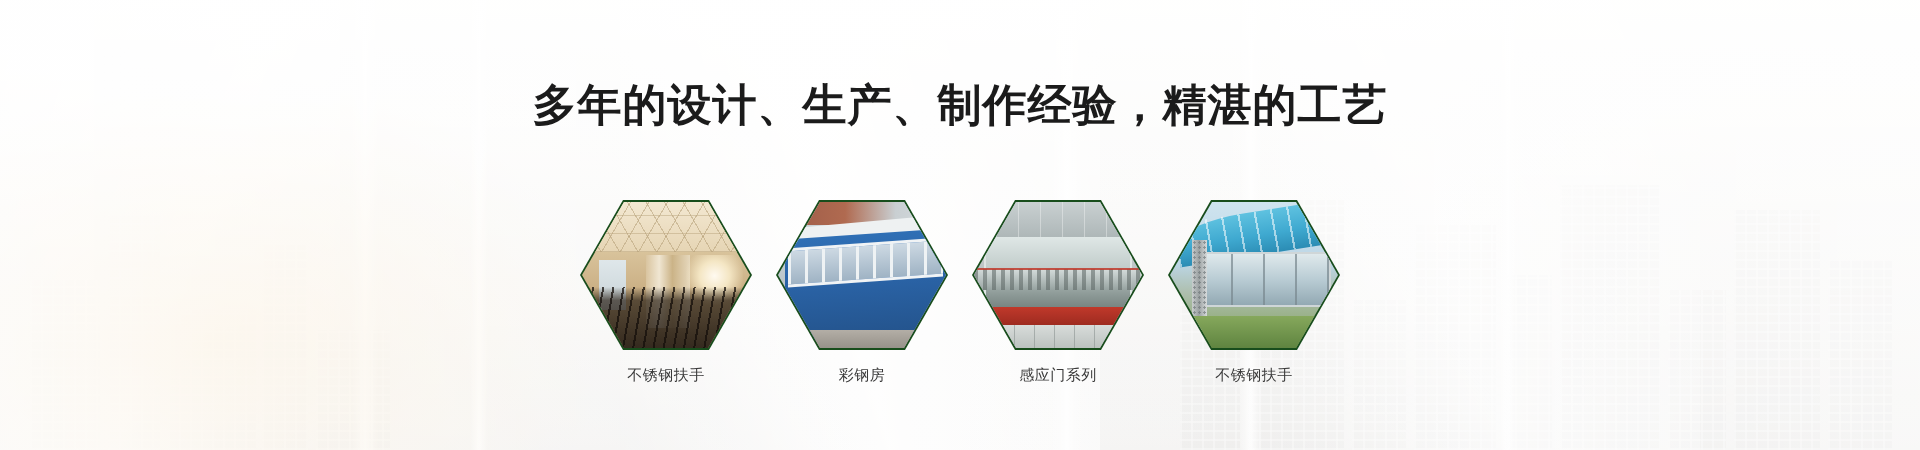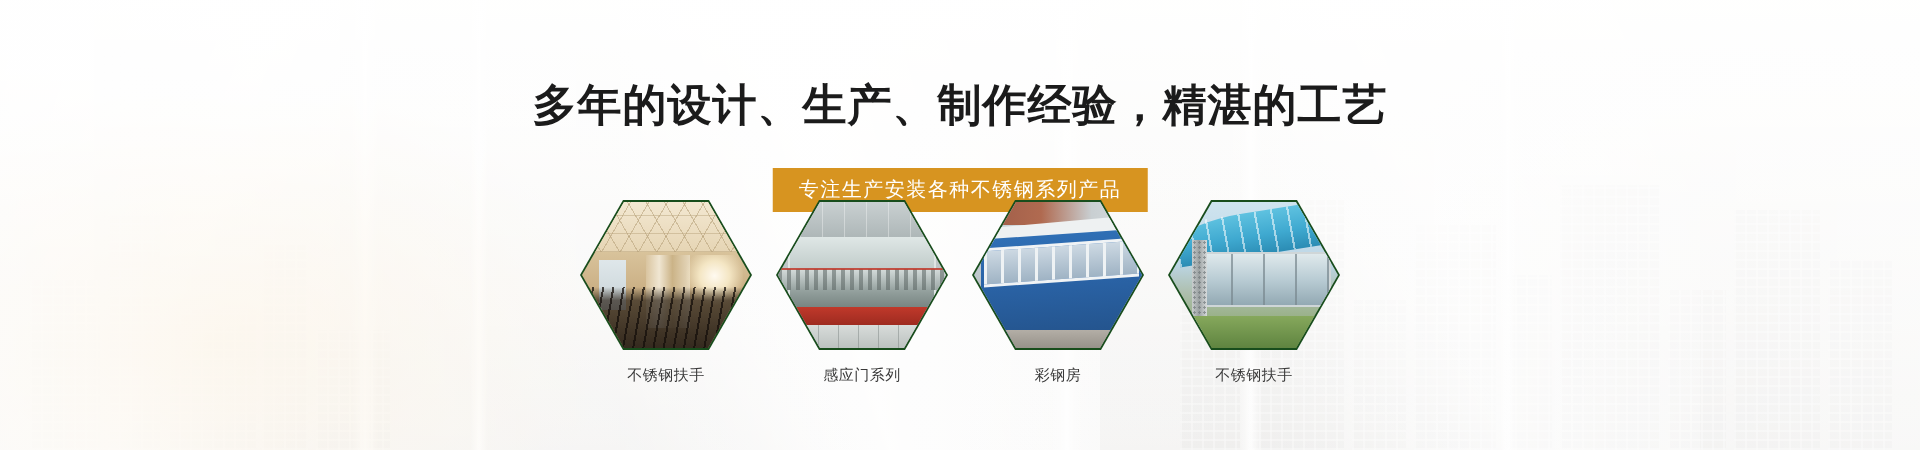--- a/index.html
+++ b/index.html
@@ -285,38 +285,53 @@
   <div class="vstreak" style="left:1500px;width:16px;"></div>
 
   <div class="glow"></div>
   <div class="veil"></div>
   <div class="veil2"></div>
 
   <div id="content">
 
     <div class="headline">多年的设计、生产、制作经验，精湛的工艺</div>
 
-    <div class="subbar">专注生产安装各种不锈钢系列产品</div>
 
     <div class="hexrow">
 
       <div class="hexcell">
         <div class="hexwrap">
           <div class="hexborder"></div>
           <div class="hexinner">
             <div class="photo p1">
               <div class="ceil"></div>
                 <div class="win"></div>
                 <div class="curt"></div>
               <div class="chand"></div>
                 <div class="rail"></div>
             </div>
           </div>
         </div>
         <div class="hexlabel">不锈钢扶手</div>
+      </div>
+
+      <div class="hexcell">
+        <div class="hexwrap">
+          <div class="hexborder"></div>
+          <div class="hexinner">
+            <div class="photo p2">
+              <div class="topband"></div>
+                <div class="roofline"></div>
+              <div class="body"></div>
+                <div class="glass"></div>
+                <div class="ground"></div>
+            </div>
+          </div>
+        </div>
+        <div class="hexlabel">彩钢房</div>
       </div>
 
       <div class="hexcell">
         <div class="hexwrap">
           <div class="hexborder"></div>
           <div class="hexinner">
             <div class="photo p3">
               <div class="ceiling"></div>
                 <div class="doorglass"></div>
               <div class="skyline"></div>
@@ -326,36 +341,20 @@
             </div>
           </div>
         </div>
         <div class="hexlabel">感应门系列</div>
       </div>
 
       <div class="hexcell">
         <div class="hexwrap">
           <div class="hexborder"></div>
           <div class="hexinner">
-            <div class="photo p2">
-              <div class="topband"></div>
-                <div class="roofline"></div>
-              <div class="body"></div>
-                <div class="glass"></div>
-                <div class="ground"></div>
-            </div>
-          </div>
-        </div>
-        <div class="hexlabel">彩钢房</div>
-      </div>
-
-      <div class="hexcell">
-        <div class="hexwrap">
-          <div class="hexborder"></div>
-          <div class="hexinner">
             <div class="photo p4">
               <div class="canopy"></div>
                 <div class="board"></div>
               <div class="post"></div>
                 <div class="grass"></div>
             </div>
           </div>
         </div>
         <div class="hexlabel">不锈钢扶手</div>
       </div>

